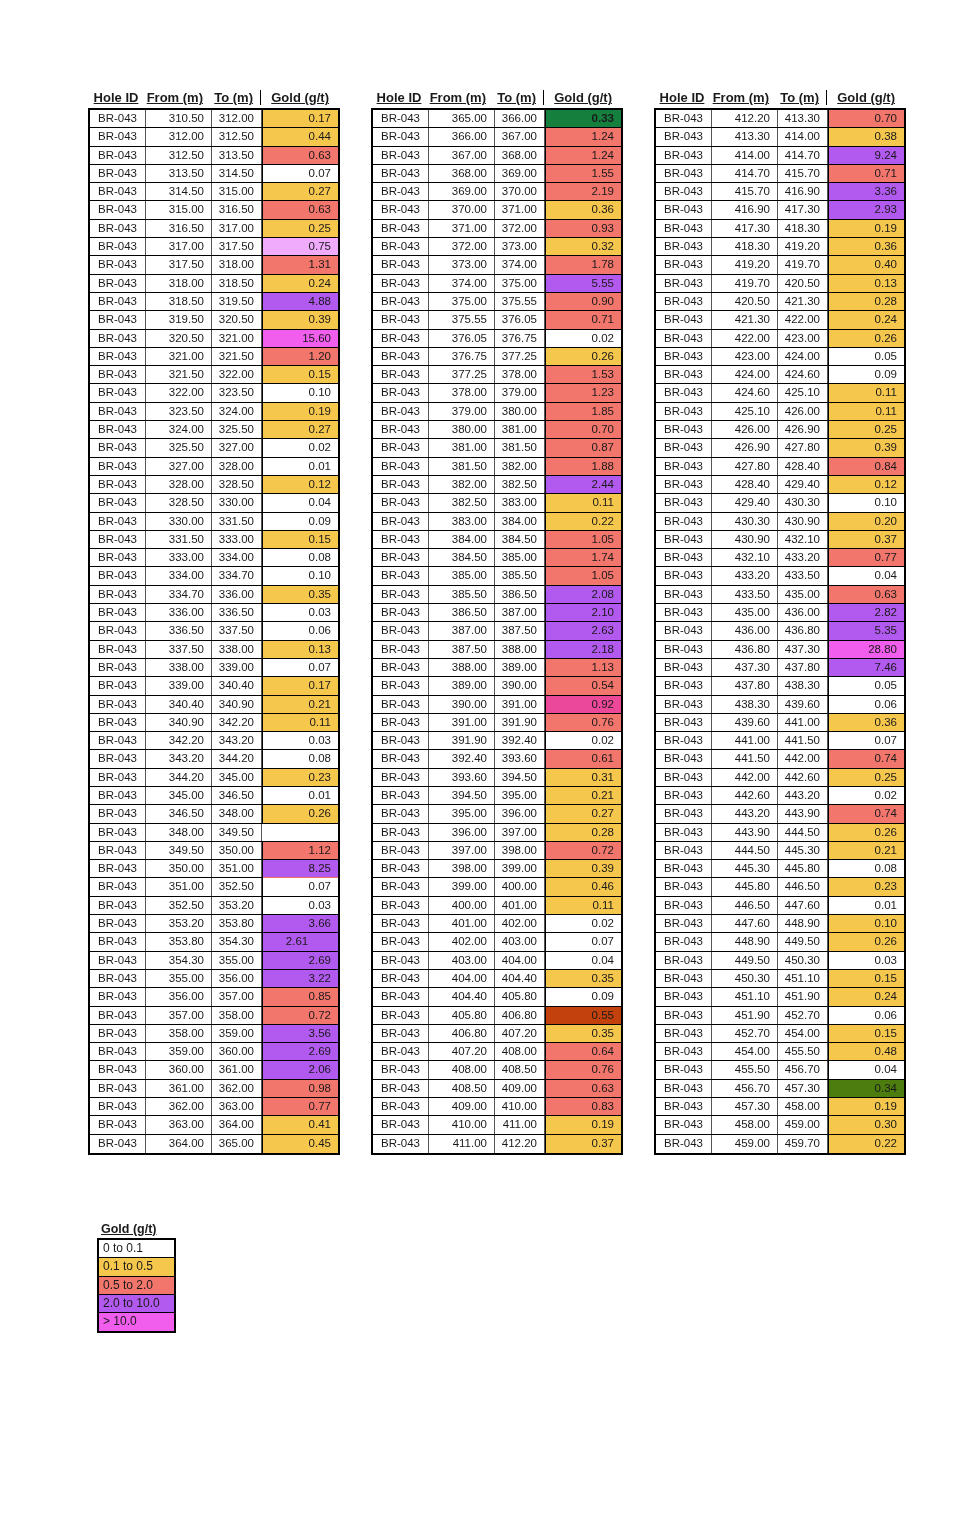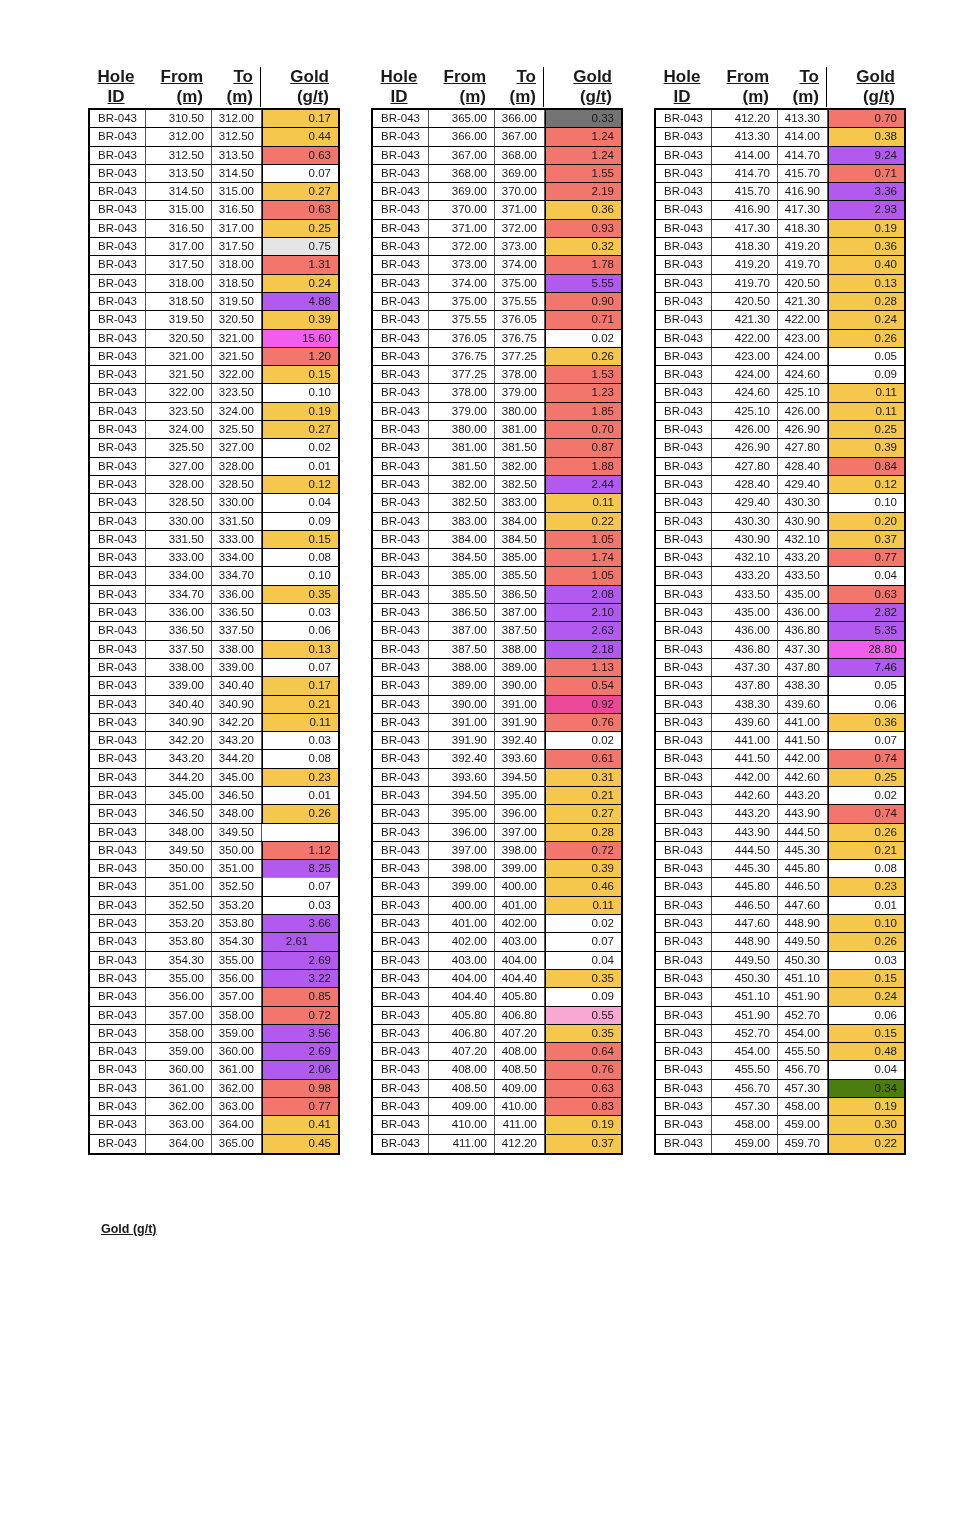--- a/index.html
+++ b/index.html
@@ -17,22 +17,22 @@
     position: absolute;
     left: 88px; top: 88px;
     display: flex;
     gap: 31px;
   }
   .assay-table { width: 252px; }
 
   .hdr-row {
     display: flex;
     height: 19px;
-    align-items: flex-end;
-    font-size: 17px;
+    align-items: center;
+    font-size: 13px;
     font-weight: bold;
     margin-bottom: 1px;
   }
   .hdr-cell { text-align: center; }
   .hdr-cell span { text-decoration: underline; }
 
   .grid { border: 2px solid #000; }
   .grid-row {
     display: flex;
     height: 18.3px;
@@ -131,21 +131,21 @@
           <div class="grid-row">
             <div class="cell c-hole">BR-043</div>
             <div class="cell c-from">316.50</div>
             <div class="cell c-to">317.00</div>
             <div class="cell c-gold" style="background: rgb(246, 199, 77);">0.25</div>
           </div>
           <div class="grid-row">
             <div class="cell c-hole">BR-043</div>
             <div class="cell c-from">317.00</div>
             <div class="cell c-to">317.50</div>
-            <div class="cell c-gold" style="background: #e5e5e5;">0.75</div>
+            <div class="cell c-gold" style="background: #f0abfc;">0.75</div>
           </div>
           <div class="grid-row">
             <div class="cell c-hole">BR-043</div>
             <div class="cell c-from">317.50</div>
             <div class="cell c-to">318.00</div>
             <div class="cell c-gold" style="background: rgb(243, 118, 109);">1.31</div>
           </div>
           <div class="grid-row">
             <div class="cell c-hole">BR-043</div>
             <div class="cell c-from">318.00</div>
@@ -441,21 +441,21 @@
           <div class="hdr-cell c-hole"><span>Hole ID</span></div>
           <div class="hdr-cell c-from"><span>From (m)</span></div>
           <div class="hdr-cell c-to"><span>To (m)</span></div>
           <div class="hdr-cell c-gold"><span>Gold (g/t)</span></div>
         </div>
         <div class="grid">
           <div class="grid-row">
             <div class="cell c-hole">BR-043</div>
             <div class="cell c-from">365.00</div>
             <div class="cell c-to">366.00</div>
-            <div class="cell c-gold" style="background: #737373;">0.33</div>
+            <div class="cell c-gold" style="background: #15803d; font-weight: bold;">0.33</div>
           </div>
           <div class="grid-row">
             <div class="cell c-hole">BR-043</div>
             <div class="cell c-from">366.00</div>
             <div class="cell c-to">367.00</div>
             <div class="cell c-gold" style="background: rgb(243, 118, 109);">1.24</div>
           </div>
           <div class="grid-row">
             <div class="cell c-hole">BR-043</div>
             <div class="cell c-from">367.00</div>
@@ -735,21 +735,21 @@
           <div class="grid-row">
             <div class="cell c-hole">BR-043</div>
             <div class="cell c-from">404.40</div>
             <div class="cell c-to">405.80</div>
             <div class="cell c-gold" style="background: rgb(255, 255, 255);">0.09</div>
           </div>
           <div class="grid-row">
             <div class="cell c-hole">BR-043</div>
             <div class="cell c-from">405.80</div>
             <div class="cell c-to">406.80</div>
-            <div class="cell c-gold" style="background: #f9a8d4;">0.55</div>
+            <div class="cell c-gold" style="background: #c2410c;">0.55</div>
           </div>
           <div class="grid-row">
             <div class="cell c-hole">BR-043</div>
             <div class="cell c-from">406.80</div>
             <div class="cell c-to">407.20</div>
             <div class="cell c-gold" style="background: rgb(246, 199, 77);">0.35</div>
           </div>
           <div class="grid-row">
             <div class="cell c-hole">BR-043</div>
             <div class="cell c-from">407.20</div>
@@ -1137,14 +1137,21 @@
             <div class="cell c-from">459.00</div>
             <div class="cell c-to">459.70</div>
             <div class="cell c-gold" style="background: rgb(246, 199, 77);">0.22</div>
           </div>
         </div>
       </div>
     </div>
 
   <div class="legend">
     <div class="legend-title">Gold (g/t)</div>
+    <div class="legend-box" id="legend-box">
+        <div class="legend-row" style="background: rgb(255, 255, 255);">0 to 0.1</div>
+        <div class="legend-row" style="background: rgb(246, 199, 77);">0.1 to 0.5</div>
+        <div class="legend-row" style="background: rgb(243, 118, 109);">0.5 to 2.0</div>
+        <div class="legend-row" style="background: rgb(178, 90, 239);">2.0 to 10.0</div>
+        <div class="legend-row" style="background: rgb(241, 93, 236);">&gt; 10.0</div>
+      </div>
   </div>
 </div>
 
 </body></html>

